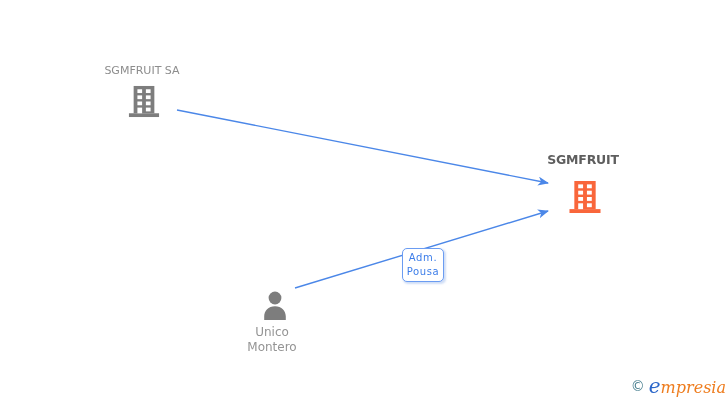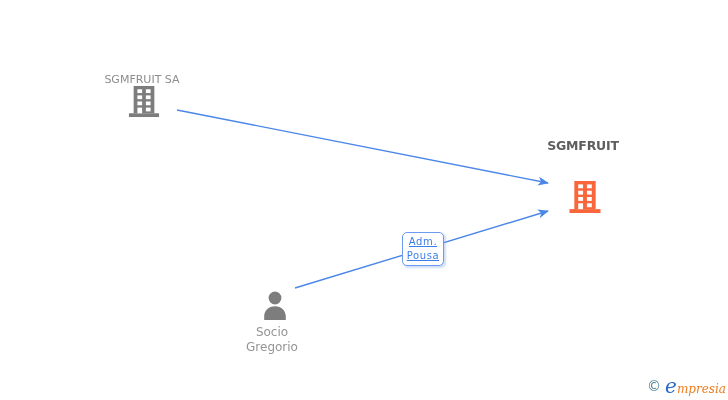--- a/index.html
+++ b/index.html
@@ -44,73 +44,73 @@
     border-radius:5px;
     box-shadow:1.5px 1.5px 2px rgba(120,160,230,0.35);
     color:#3c7de9;
     font-size:10px;
     line-height:14px;
     letter-spacing:0.6px;
     text-align:center;
     padding-top:2px;
   }
   #socio-box{left:344px;top:128px;}
-  #adm-box{left:402px;top:232px;text-decoration:underline;}
+  #adm-box{left:402px;top:248px;}
 
   #watermark{
     position:absolute;
     right:2px;bottom:2px;
     height:24px;
     font-family:"DejaVu Serif","Liberation Serif",serif;
     font-style:italic;
     white-space:nowrap;
   }
   #watermark .copy{
     font-style:normal;
     color:#4e8393;
     font-size:14px;
     vertical-align:2px;
     margin-right:4px;
     font-family:"DejaVu Sans",sans-serif;
   }
   #watermark .brand-e{color:#2b66c9;font-size:20px;}
-  #watermark .brand-rest{color:#ee7d1f;font-size:12px;}
+  #watermark .brand-rest{color:#ee7d1f;font-size:16px;}
 </style>
 </head>
 <body>
 
 <div id="canvas">
 
   <svg id="edge-layer" xmlns="http://www.w3.org/2000/svg">
     <defs>
       <marker id="arrowhead" viewBox="0 0 11 9" markerWidth="11" markerHeight="9" refX="10" refY="4.5" orient="auto" markerUnits="userSpaceOnUse">
         <path d="M0,0 L11,4.5 L0,9 L3,4.5 Z" fill="#4b87e8"></path>
       </marker>
     </defs>
     <line x1="177" y1="110" x2="548" y2="183" marker-end="url(#arrowhead)" stroke="#4b87e8"></line>
     <line x1="295" y1="288" x2="548" y2="211" marker-end="url(#arrowhead)" stroke="#4b87e8"></line>
   </svg>
 
-  <div class="node-label" id="sa-label" style="left:82px;top:65px;width:120px;margin-top:9px;">SGMFRUIT SA</div>
+  <div class="node-label" id="sa-label" style="left:82px;top:65px;width:120px;">SGMFRUIT SA</div>
   <svg class="node-icon" style="left:128px;top:85px;" width="32" height="33" viewBox="0 0 34 33" xmlns="http://www.w3.org/2000/svg" fill="#7d7d7d">
     <rect x="1" y="29" width="32" height="4"></rect>
     <rect x="6" y="0" width="22" height="29"></rect>
     <g fill="#ffffff">
       <rect x="10" y="3.5" width="5" height="4"></rect>
         <rect x="19" y="3.5" width="5" height="4"></rect>
       <rect x="10" y="10" width="5" height="4"></rect>
         <rect x="19" y="10" width="5" height="4"></rect>
       <rect x="10" y="16.5" width="5" height="4"></rect>
         <rect x="19" y="16.5" width="5" height="4"></rect>
       <rect x="10" y="23" width="5" height="6"></rect>
         <rect x="19" y="23" width="5" height="4"></rect>
     </g>
   </svg>
 
-  <div class="node-label" id="espana-label" style="left:513px;top:138px;width:140px;">
+  <div class="node-label" id="espana-label" style="left:513px;top:152px;width:140px;">
     <div>SGMFRUIT</div>
   </div>
   <svg class="node-icon" style="left:568px;top:181px;" width="34" height="32" viewBox="0 0 34 33" xmlns="http://www.w3.org/2000/svg" fill="#f9663b">
     <rect x="1" y="29" width="32" height="4"></rect>
     <rect x="6" y="0" width="22" height="29"></rect>
     <g fill="#ffffff">
       <rect x="10" y="3.5" width="5" height="4"></rect>
         <rect x="19" y="3.5" width="5" height="4"></rect>
       <rect x="10" y="10" width="5" height="4"></rect>
         <rect x="19" y="10" width="5" height="4"></rect>
@@ -119,22 +119,22 @@
       <rect x="10" y="23" width="5" height="6"></rect>
         <rect x="19" y="23" width="5" height="4"></rect>
     </g>
   </svg>
 
   <svg class="node-icon" style="left:261px;top:291px;" width="28" height="29" viewBox="0 0 28 29" xmlns="http://www.w3.org/2000/svg" fill="#7d7d7d">
     <circle cx="14" cy="7" r="6.4"></circle>
     <path d="M14 15.2 c-6.6 0 -10.8 4.3 -10.8 10.4 L3.2 29 L24.8 29 L24.8 25.6 c0 -6.1 -4.2 -10.4 -10.8 -10.4 Z"></path>
   </svg>
   <div class="node-label" id="person-label" style="left:212px;top:325px;width:120px;">
-    <div>Socio</div>
-    <div>Gregorio</div>
+    <div>Unico</div>
+    <div>Montero</div>
   </div>
 
   <div class="edge-label-box" id="adm-box">
     <div>Adm.</div>
     <div>Pousa</div>
   </div>
 
   <div id="watermark">
     <span class="copy">©</span><span class="brand-e">e</span><span class="brand-rest">mpresia</span>
   </div>

